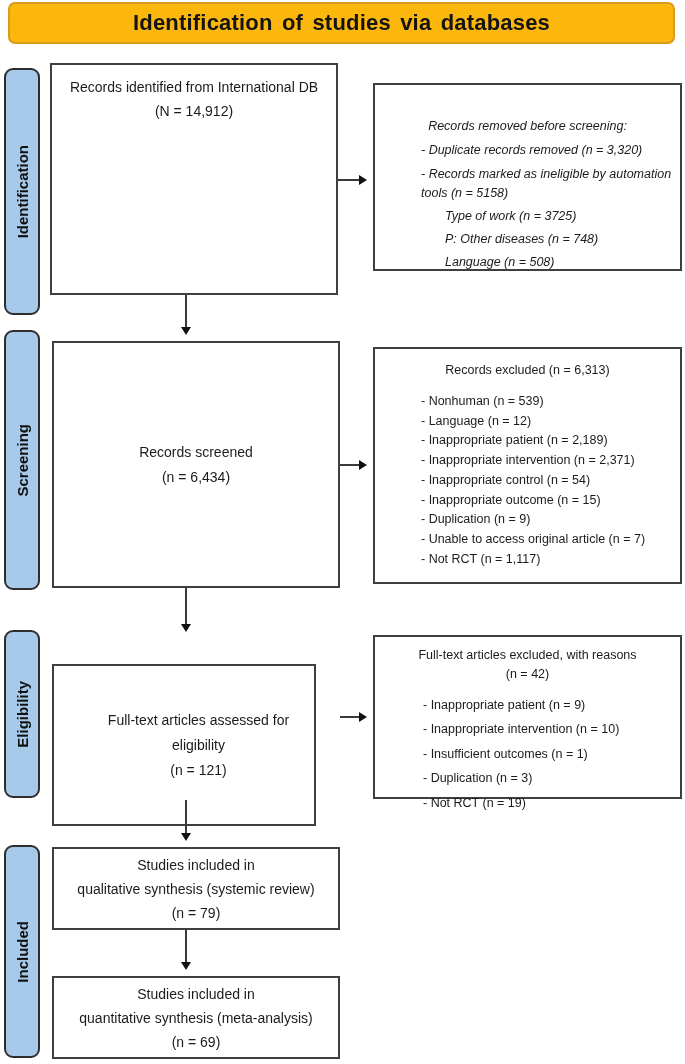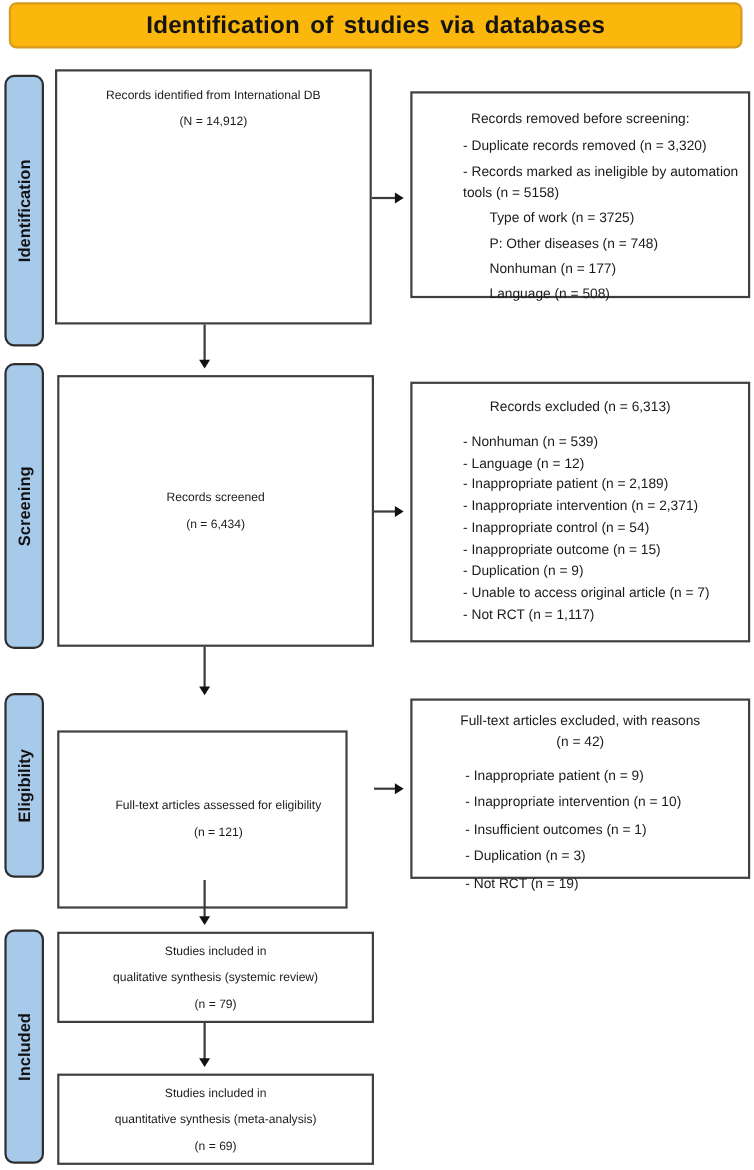--- a/index.html
+++ b/index.html
@@ -19,24 +19,24 @@
     position:absolute;left:4px;width:36px;background:#A7C9EA;
     border:2px solid #2E2E2E;border-radius:9px;box-sizing:border-box;
     display:flex;align-items:center;justify-content:center;
   }
   .vtext{writing-mode:vertical-rl;transform:rotate(180deg);font-weight:700;font-size:15px;color:#111;white-space:nowrap;}
   .st-identification{top:68px;height:247px;}
   .st-screening{top:330px;height:260px;}
   .st-eligibility{top:630px;height:168px;}
   .st-included{top:845px;height:213px;}
   
-  .box{position:absolute;background:#fff;border:2px solid #3F3F3F;box-sizing:border-box;font-size:11px;}
+  .box{position:absolute;background:#fff;border:2px solid #3F3F3F;box-sizing:border-box;font-size:14px;}
   .box.small{font-size:12.5px;}
   .b1{left:50px;top:63px;width:288px;height:232px;padding-top:10px;}
-  .rb1{left:373px;top:83px;width:309px;height:188px;padding-top:13px;}
+  .rb1{left:373px;top:83px;width:309px;height:188px;padding-top:31px;font-style:italic;}
   .b2{left:52px;top:341px;width:288px;height:247px;}
   .rb2{left:373px;top:347px;width:309px;height:237px;padding-top:11px;}
   .b3{left:52px;top:664px;width:264px;height:162px;padding-left:29px;}
   .rb3{left:373px;top:635px;width:309px;height:164px;padding-top:9px;}
   .b4{left:52px;top:847px;width:288px;height:83px;}
   .b5{left:52px;top:976px;width:288px;height:83px;}
   .center-col{display:flex;flex-direction:column;align-items:center;justify-content:center;text-align:center;}
   .tc{text-align:center;}
   .lh24{line-height:24px;}
   .lh25{line-height:25px;text-align:center;}
@@ -86,21 +86,20 @@
     <div class="tc lh24">Records identified from International DB</div>
     <div class="tc lh24">(N = 14,912)</div>
   </div>
 
   <div class="box small rb1">
     <div class="tc title">Records removed before screening:</div>
     <div class="item one">- Duplicate records removed (n = 3,320)</div>
     <div class="item">- Records marked as ineligible by automation tools (n = 5158)</div>
     <div class="sub first">Type of work (n = 3725)</div>
     <div class="sub">P: Other diseases (n = 748)</div>
-    <div class="sub">Nonhuman (n = 177)</div>
     <div class="sub">Language (n = 508)</div>
   </div>
 
   <div class="box b2 center-col">
     <div class="lh25">Records screened</div>
     <div class="lh25">(n = 6,434)</div>
   </div>
 
   <div class="box small rb2">
     <div class="tc title">Records excluded (n = 6,313)</div>

